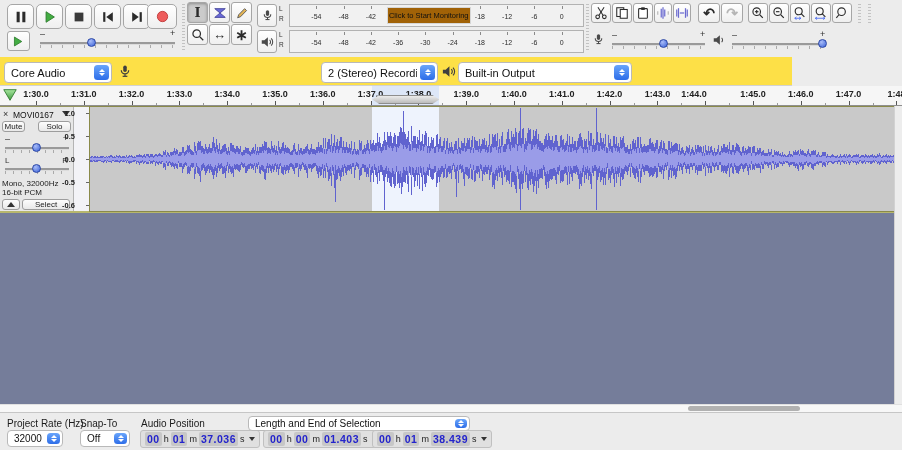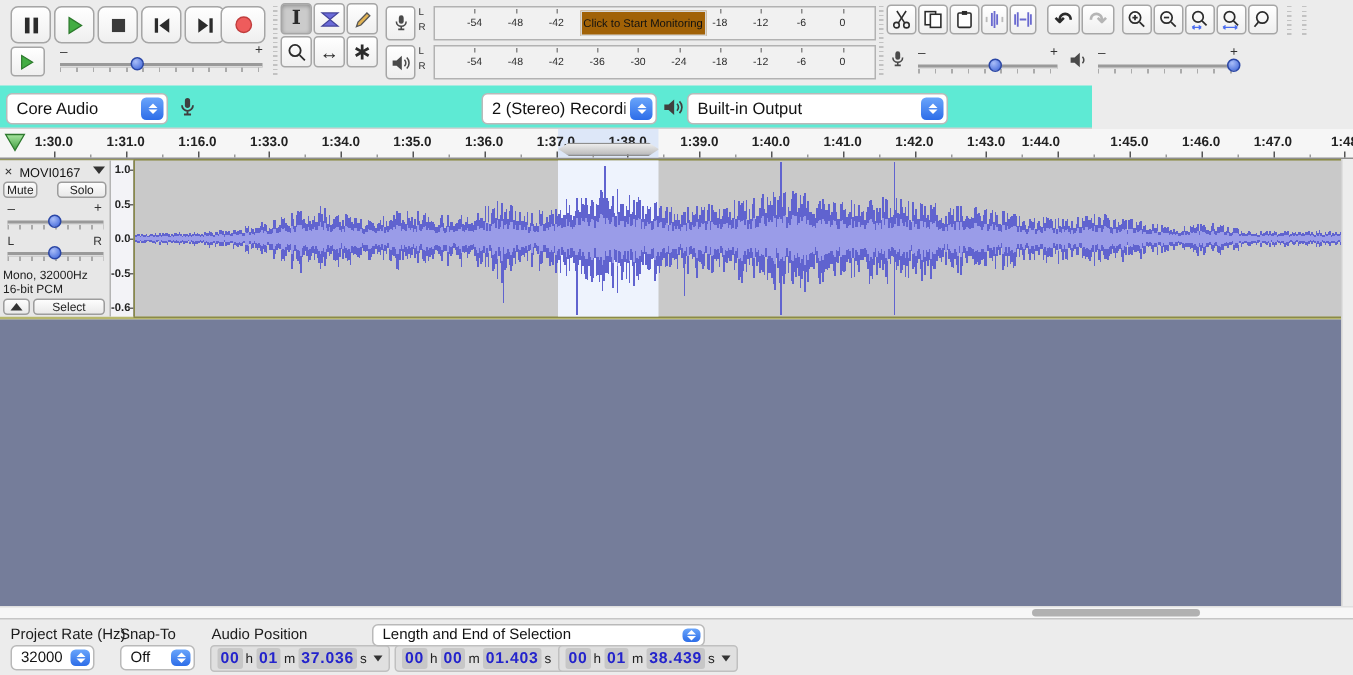--- a/index.html
+++ b/index.html
@@ -29,37 +29,37 @@
   
   .combo{position:absolute;background:#fff;border:1px solid #b9b9b9;border-radius:4px;box-sizing:border-box;}
   .combo-label{position:absolute;left:6px;right:20px;top:0;bottom:0;display:flex;align-items:center;
                font-size:11px;color:#111;white-space:nowrap;overflow:hidden;}
   .stepper{position:absolute;right:2px;top:2px;bottom:2px;width:15px;border-radius:3.5px;
            background:linear-gradient(#69a5fb,#2d6de8);display:flex;flex-direction:column;align-items:center;justify-content:center;gap:1.5px;}
   .stepper i{display:block;width:0;height:0;border-left:3px solid transparent;border-right:3px solid transparent;}
   .stepper .up{border-bottom:3.5px solid #fff;}
   .stepper .dn{border-top:3.5px solid #fff;}
   
-  #device-bar{position:absolute;left:0;top:57px;width:728px;height:29px;background:#5eead4;border-bottom:1px solid #d2d2d2;box-sizing:border-box;}
+  #device-bar{position:absolute;left:0;top:57px;width:792px;height:29px;background:#fde047;border-bottom:1px solid #d2d2d2;box-sizing:border-box;}
   
   #ruler{position:absolute;left:0;top:86px;width:902px;height:20px;background:#f6f6f6;border-bottom:1px solid #8f8f8f;box-sizing:border-box;}
   .tick-label{position:absolute;top:3px;transform:translateX(-50%);font-size:9px;font-weight:bold;color:#222;white-space:nowrap;}
   .tick-major{position:absolute;bottom:0;width:1px;height:4px;background:#555;}
   .tick-minor{position:absolute;bottom:0;width:1px;height:2px;background:#999;}
   #ruler-sel{position:absolute;top:0;bottom:0;background:#dde7f8;}
   #ruler-bracket{position:absolute;top:9px;height:7px;background:linear-gradient(#ececec,#bcbcbc);
         border-top:1px solid #8e8e8e;border-bottom:1px solid #8e8e8e;
         clip-path:polygon(0 50%,7px 0,calc(100% - 7px) 0,100% 50%,calc(100% - 7px) 100%,7px 100%);}
   
   #track-row{position:absolute;left:0;top:106px;width:902px;height:107px;border-top:1px solid #96965e;border-bottom:2px solid #b7b76d;box-sizing:border-box;background:#e8e8e8;}
   #track-panel{position:absolute;left:0;top:0;width:74px;height:104px;background:#e7e7e7;border-right:1px solid #b4b4b4;box-sizing:border-box;}
   .panel-btn{position:absolute;display:flex;align-items:center;justify-content:center;box-sizing:border-box;
         background:linear-gradient(#fdfdfd,#e9e9e9);border:1px solid #9d9d9d;border-radius:3px;font-size:8px;color:#222;}
   #amp-ruler{position:absolute;left:74px;top:0;width:16px;height:104px;background:#f3f3f7;border-right:1px solid #555;box-sizing:border-box;}
-  .amp-label{position:absolute;right:2px;transform:translateY(-50%);font-size:7.5px;font-weight:bold;color:#222;}
+  .amp-label{position:absolute;right:14px;transform:translateY(-50%);font-size:7.5px;font-weight:bold;color:#222;}
   .amp-tick{position:absolute;right:0;width:3px;height:1px;background:#666;}
   #wave{position:absolute;left:90px;top:0;width:804px;height:104px;background:#c9c9c9;outline:1px solid #8a8a4a;}
   #wave-sel{position:absolute;top:0;bottom:0;background:#eef3fd;}
   #wavesvg{position:absolute;left:0;top:0;}
   
   #workspace{position:absolute;left:0;top:213px;width:902px;height:191px;background:#757d9a;}
   #vscroll{position:absolute;left:894px;top:106px;width:8px;height:298px;background:#ededed;border-left:1px solid #d2d2d2;box-sizing:border-box;}
   #hscroll{position:absolute;left:0;top:404px;width:902px;height:8px;background:#f7f7f7;border-top:1px solid #e0e0e0;box-sizing:border-box;}
   #hthumb{position:absolute;top:1px;height:5px;border-radius:3px;background:#b1b1b1;}
   
@@ -410,21 +410,21 @@
 
   <div id="ruler">
     <div id="ruler-sel" style="left: 372.321px; width: 67.0634px;"></div>
     <div id="ruler-ticks">
         <span class="tick-label" style="left: 36px;">1:30.0</span>
         <div class="tick-major" style="left: 36px;"></div>
         <div class="tick-minor" style="left: 59.9px;"></div>
         <span class="tick-label" style="left: 83.8px;">1:31.0</span>
         <div class="tick-major" style="left: 83.8px;"></div>
         <div class="tick-minor" style="left: 107.7px;"></div>
-        <span class="tick-label" style="left: 131.6px;">1:16.0</span>
+        <span class="tick-label" style="left: 131.6px;">1:32.0</span>
         <div class="tick-major" style="left: 131.6px;"></div>
         <div class="tick-minor" style="left: 155.5px;"></div>
         <span class="tick-label" style="left: 179.4px;">1:33.0</span>
         <div class="tick-major" style="left: 179.4px;"></div>
         <div class="tick-minor" style="left: 203.3px;"></div>
         <span class="tick-label" style="left: 227.2px;">1:34.0</span>
         <div class="tick-major" style="left: 227.2px;"></div>
         <div class="tick-minor" style="left: 251.1px;"></div>
         <span class="tick-label" style="left: 275px;">1:35.0</span>
         <div class="tick-major" style="left: 275px;"></div>

